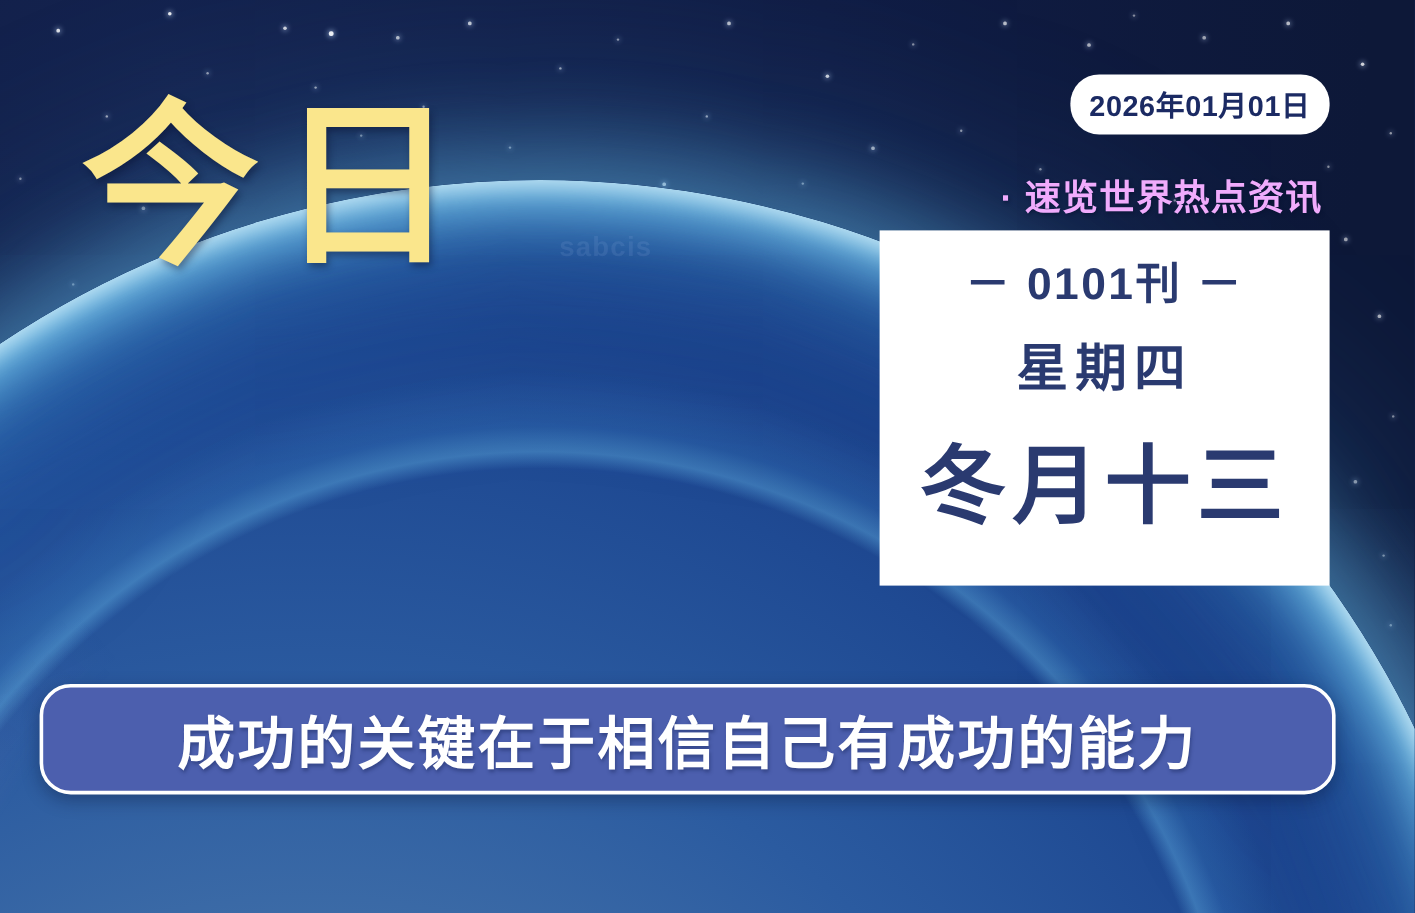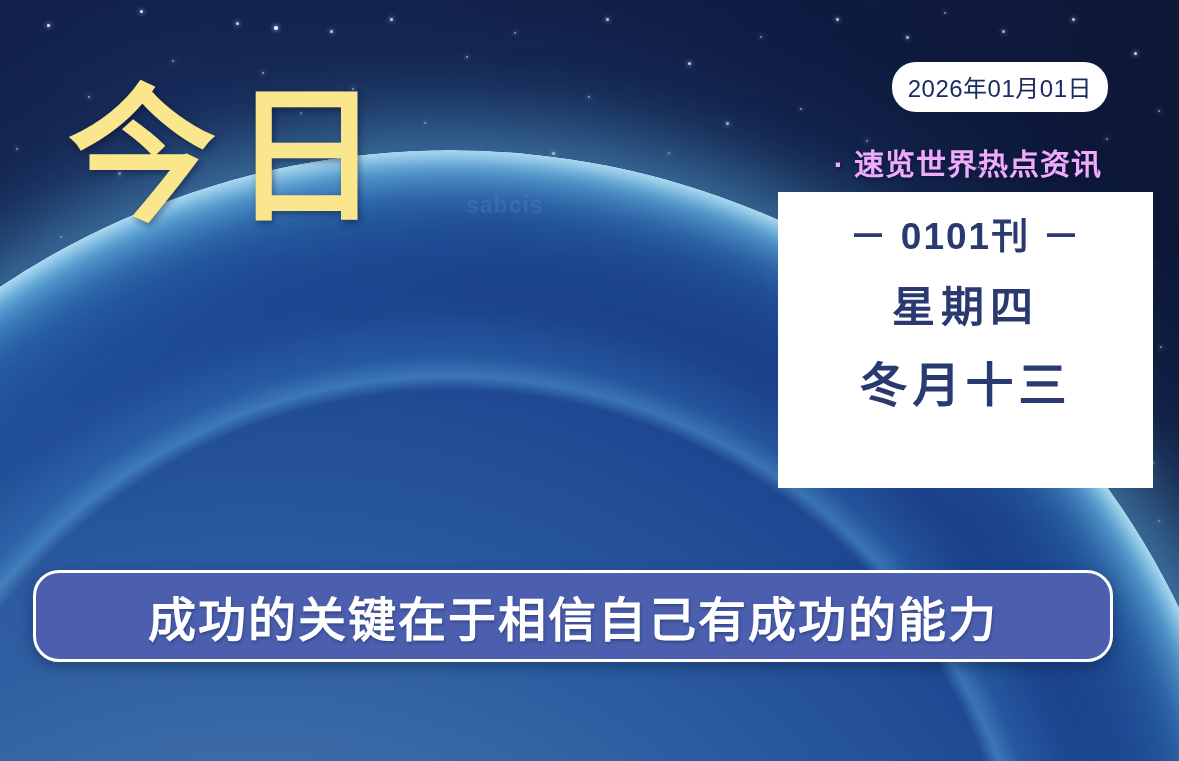--- a/index.html
+++ b/index.html
@@ -140,21 +140,21 @@
     white-space:nowrap;
   }
 
   
   .date-pill{
     position:absolute;
     right:71px; top:62px;
     background:#ffffff;
     color:#1b2a63;
     font-size:24px;
-    font-weight:400;
+    font-weight:700;
     padding:7px 16px 8px;
     border-radius:24px;
     letter-spacing:0.5px;
     white-space:nowrap;
     z-index:7;
   }
 
   .tagline{
     position:absolute;
     right:77px; top:140px;
@@ -184,38 +184,37 @@
     left:733px; top:192px;
     width:375px; height:296px;
     background:#ffffff;
     z-index:7;
     display:flex;
     flex-direction:column;
     align-items:center;
     justify-content:flex-start;
     padding-top:14px;
     color:#2a3a70;
-    margin-left:45px;
   }
   .issue{
     font-size:37px;
     font-weight:800;
     letter-spacing:2px;
     white-space:nowrap;
   }
   .weekday{
     margin-top:12px;
     font-size:43px;
     font-weight:900;
     letter-spacing:6px;
     white-space:nowrap;
   }
   .lunar{
     margin-top:12px;
-    font-size:48px;
+    font-size:72px;
     font-weight:900;
     letter-spacing:5px;
     white-space:nowrap;
   }
 
   
   .quote-banner{
     position:absolute;
     left:33px; top:570px;
     width:1080px; height:92px;

